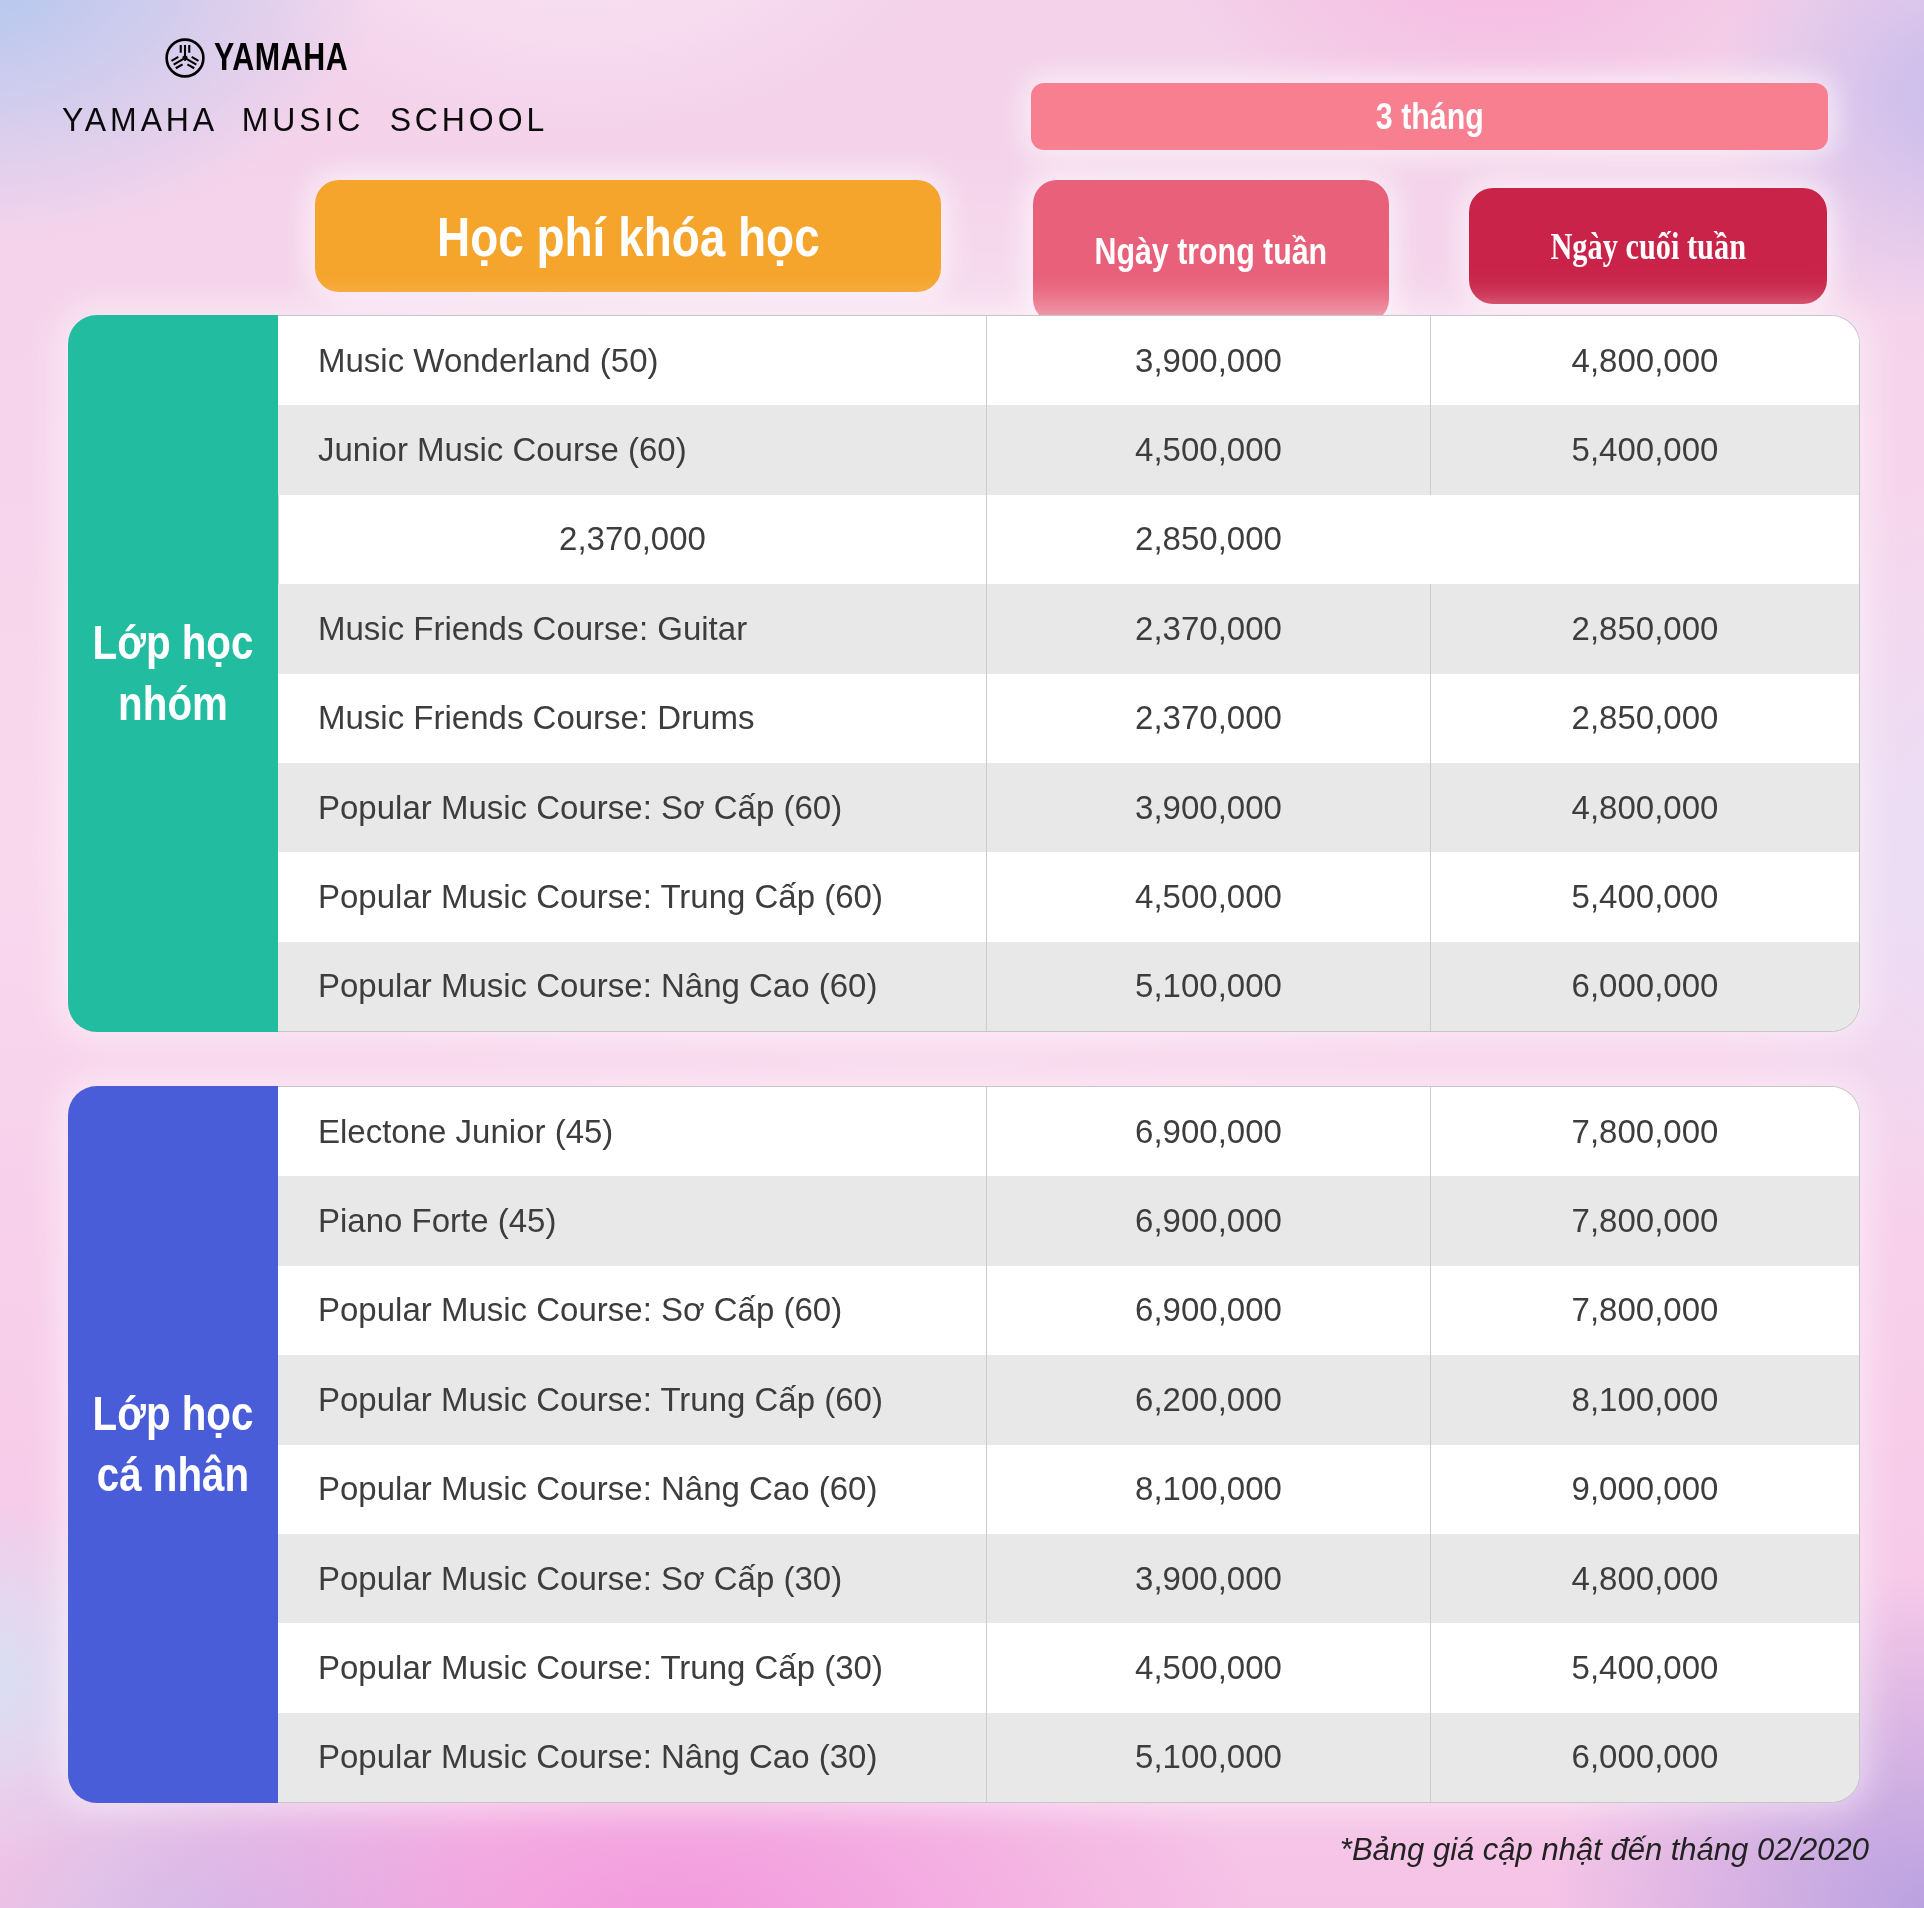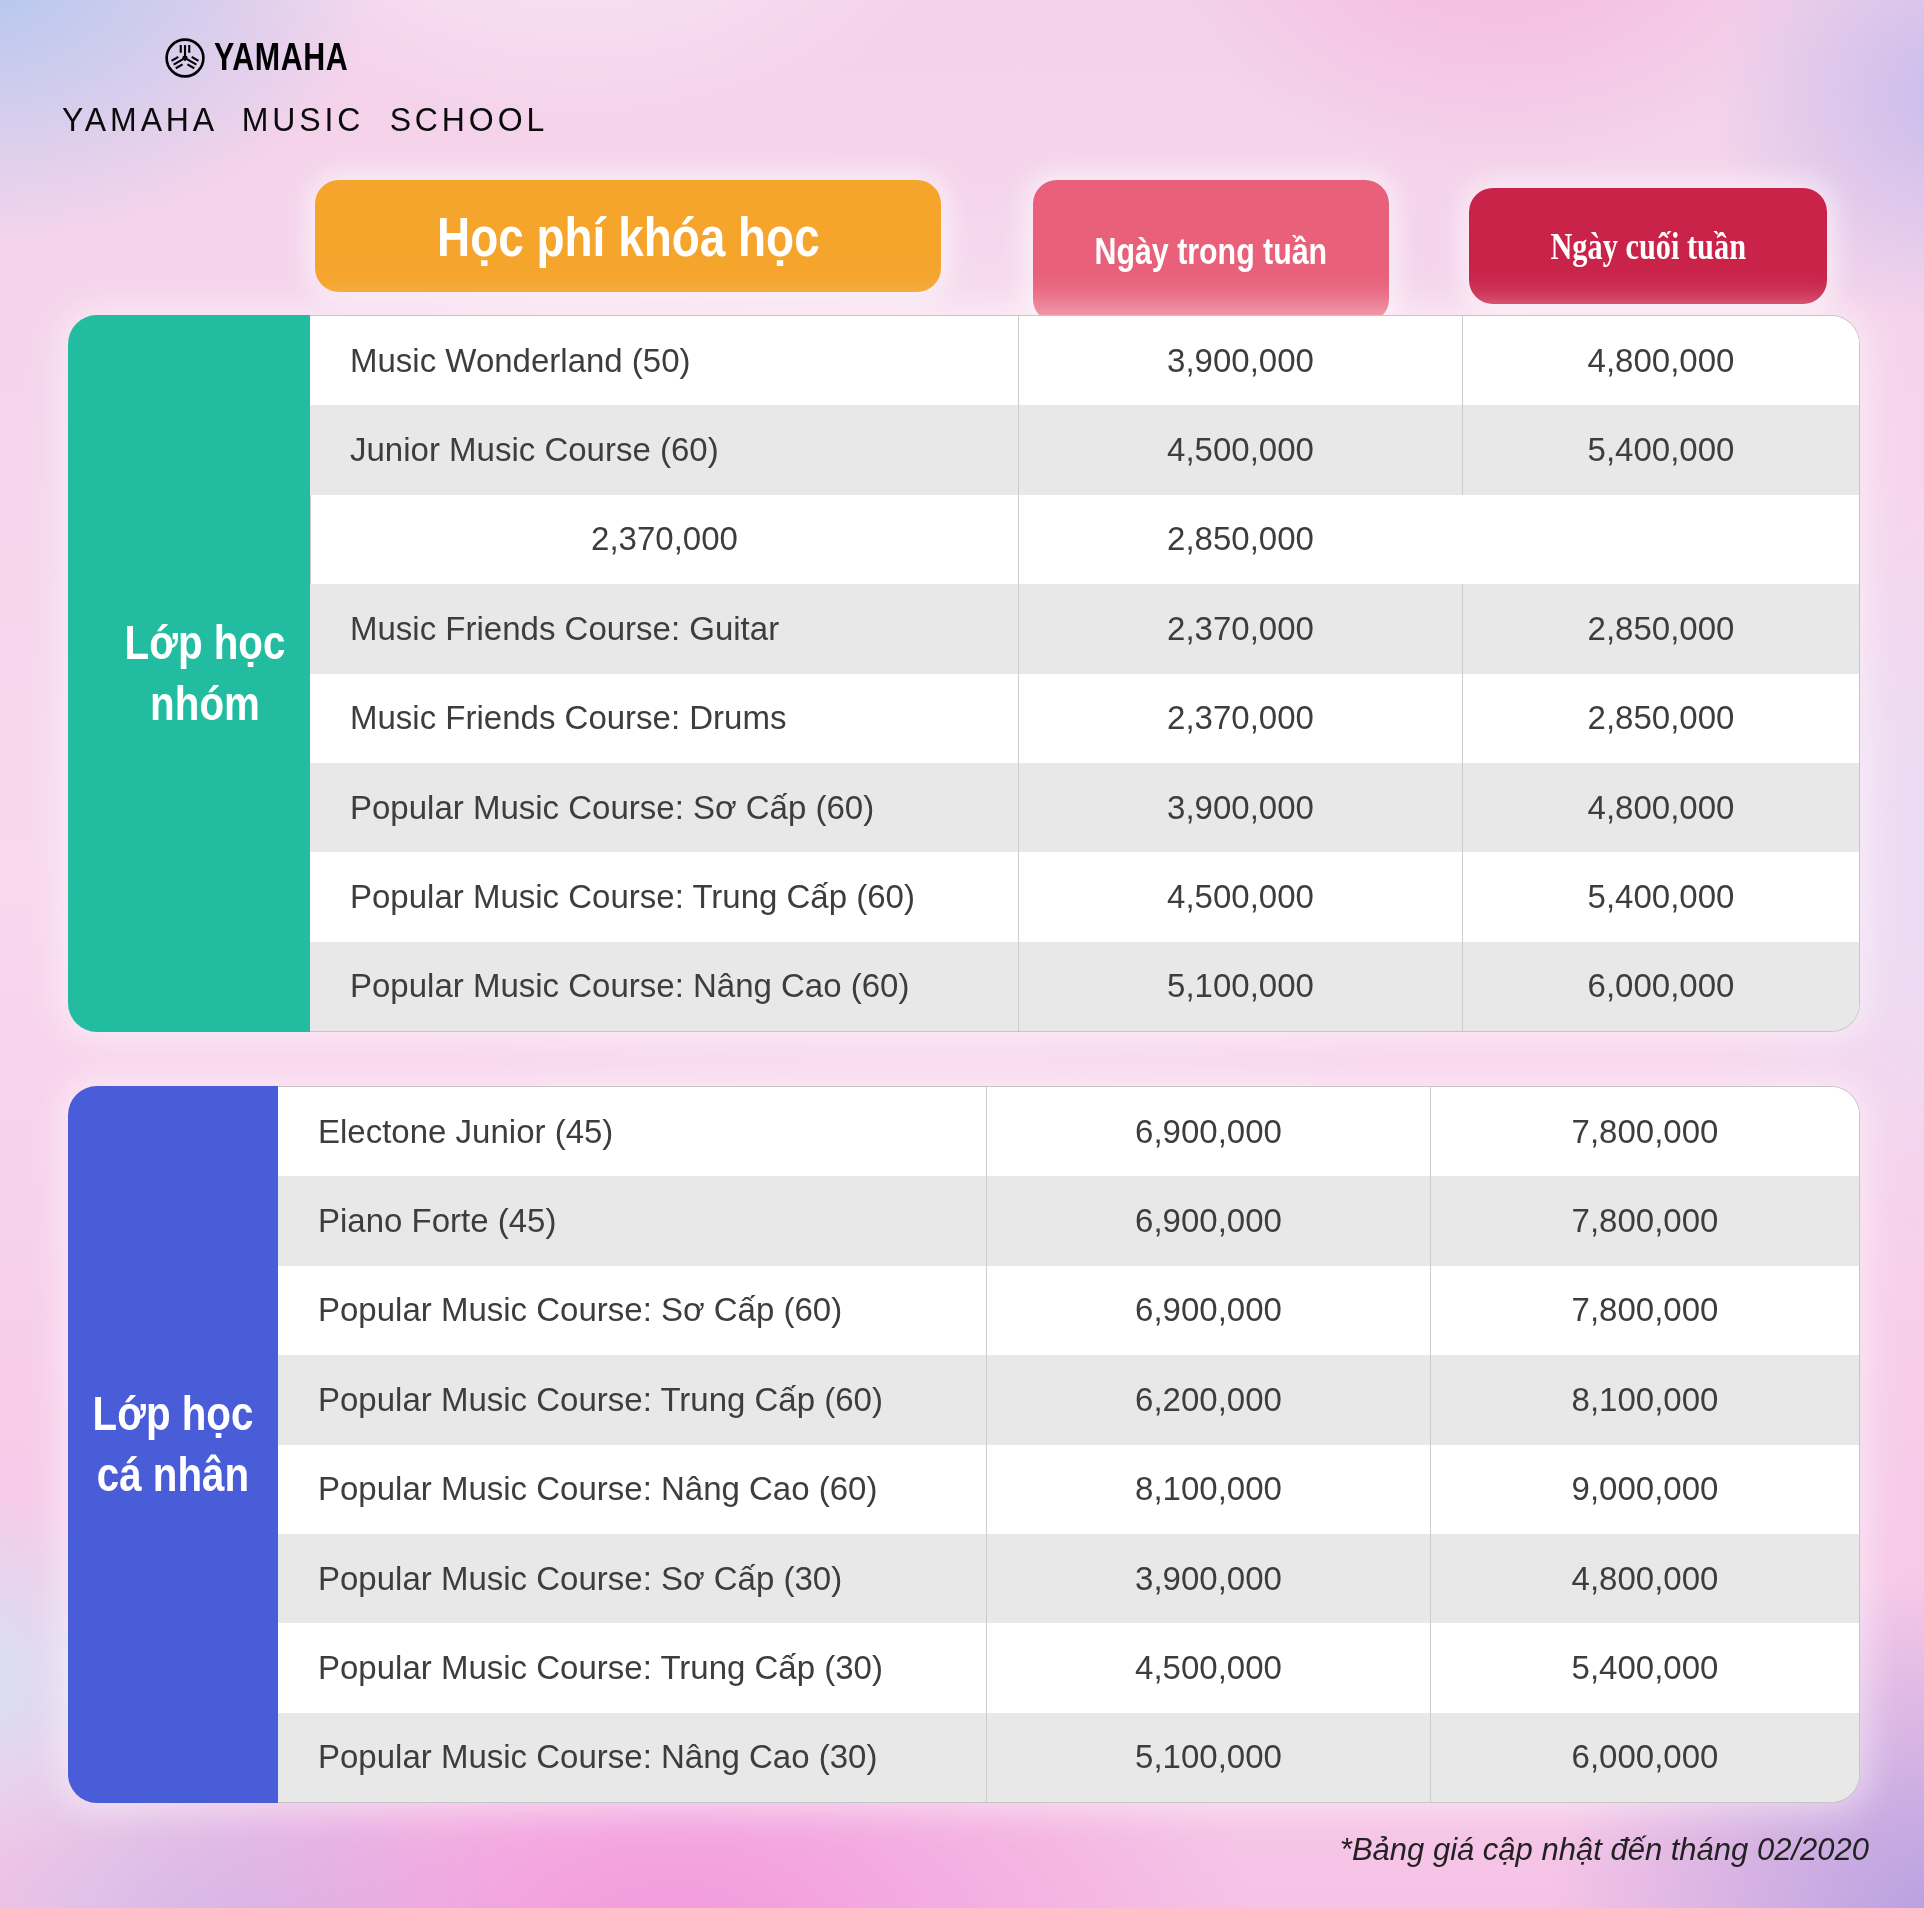--- a/index.html
+++ b/index.html
@@ -59,33 +59,36 @@
           <path d="M32 36 L32 12 M25.5 12 L25.5 24 M38.5 12 L38.5 24"></path>
           <path d="M32 36 L32 12 M25.5 12 L25.5 24 M38.5 12 L38.5 24" transform="rotate(120 32 32)"></path>
           <path d="M32 36 L32 12 M25.5 12 L25.5 24 M38.5 12 L38.5 24" transform="rotate(240 32 32)"></path>
         </g>
       </svg>
     </span>
     <span class="brand-word">YAMAHA</span>
   </div>
   <div class="brand-school">YAMAHA MUSIC SCHOOL</div>
 
+  <div class="pill period-pill" style="background: rgb(248, 127, 144);">
+    <span class="condense">3 tháng</span>
+  </div>
 
   <div class="pill pill-fee" style="background: rgb(245, 164, 44);">
     <span class="condense">Học phí khóa học</span>
   </div>
   <div class="pill pill-weekday" style="background: rgb(232, 96, 122);">
     <span class="condense">Ngày trong tuần</span>
   </div>
   <div class="pill pill-weekend" style="background: rgb(201, 35, 73);">
     <span class="condense">Ngày cuối tuần</span>
   </div>
 
   <div class="section section-group">
-    <div class="sidebar" style="background: rgb(34, 189, 161); padding-left: 32px;">
+    <div class="sidebar" style="background: rgb(34, 189, 161);">
       <div class="sidebar-label">Lớp học nhóm</div>
     </div>
     <div class="rows">
         <div class="row">
           <div class="cell name">Music Wonderland (50)</div>
           <div class="cell price">3,900,000</div>
           <div class="cell price">4,800,000</div>
         </div>
         <div class="row alt">
           <div class="cell name">Junior Music Course (60)</div>

